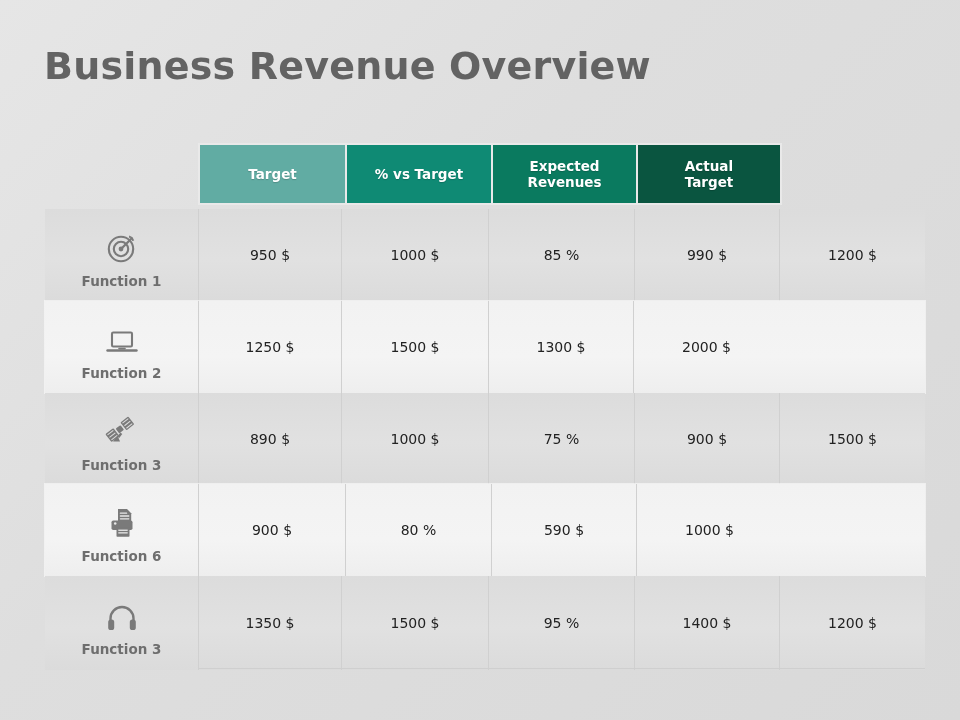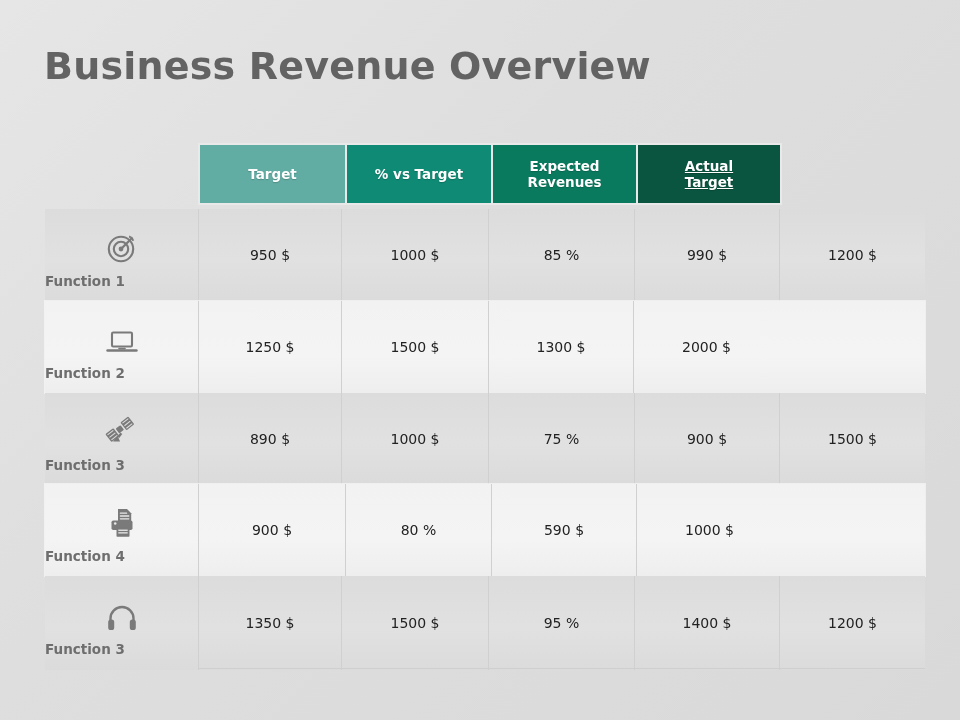--- a/index.html
+++ b/index.html
@@ -50,20 +50,21 @@
     align-items: stretch;
   }
 
   
   .label-cell {
     width: 153px;
     flex: 0 0 153px;
     box-sizing: border-box;
     display: flex;
     flex-direction: column;
+    align-items: center;
     justify-content: center;
     padding-top: 4px;
   }
   .label-cell .icon {
     height: 40px;
     display: flex;
     align-items: flex-end;
     justify-content: center;
     margin-bottom: 8px;
   }
@@ -170,21 +171,21 @@
         <span>% vs Target</span>
       </div>
 
       <div class="head-cell c4" style="background:#0a7a5f;">
         <span>
           <span>Expected</span><br>
           <span>Revenues</span>
         </span>
       </div>
 
-      <div class="head-cell c5 last" style="background:#0a5540;text-decoration:underline;">
+      <div class="head-cell c5 last" style="background:#0a5540;">
         <span>
           <span>Actual</span><br>
           <span>Target</span>
         </span>
       </div>
     </div>
 
     <div class="row body-row odd r1">
       <div class="label-cell">
         <span class="icon">
@@ -256,21 +257,21 @@
           <svg class="ico" width="36" height="34" viewBox="0 0 36 34" fill="#7a7a7a" stroke="none">
             <path d="M14 3 h9 l4.2 4.2 v9.3 H14 Z" fill="#7a7a7a"></path>
             <path d="M16.4 7.2 h6.2 M16.4 10.0 h8.4 M16.4 12.8 h8.4" stroke="#e8e8e8" stroke-width="1.3" stroke-linecap="round"></path>
             <rect x="7.5" y="14.5" width="21" height="9.5" rx="1.8"></rect>
             <circle cx="11.2" cy="17.6" r="1.25" fill="#e8e8e8"></circle>
             <rect x="12.5" y="21.8" width="13" height="9" rx="0.8" fill="#7a7a7a"></rect>
             <rect x="14.3" y="23.6" width="9.4" height="1.3" fill="#e8e8e8"></rect>
             <rect x="14.3" y="26.2" width="9.4" height="1.3" fill="#e8e8e8"></rect>
           </svg>
         </span>
-        <span class="label-text">Function 4</span>
+        <span class="label-text">Function 6</span>
       </div>
       <div class="data-cell c2">900 $</div>
       <div class="data-cell c3">80 %</div>
       <div class="data-cell c4">590 $</div>
       <div class="data-cell c5">1000 $</div>
     </div>
 
     <div class="row body-row odd r5">
       <div class="label-cell">
         <span class="icon">

